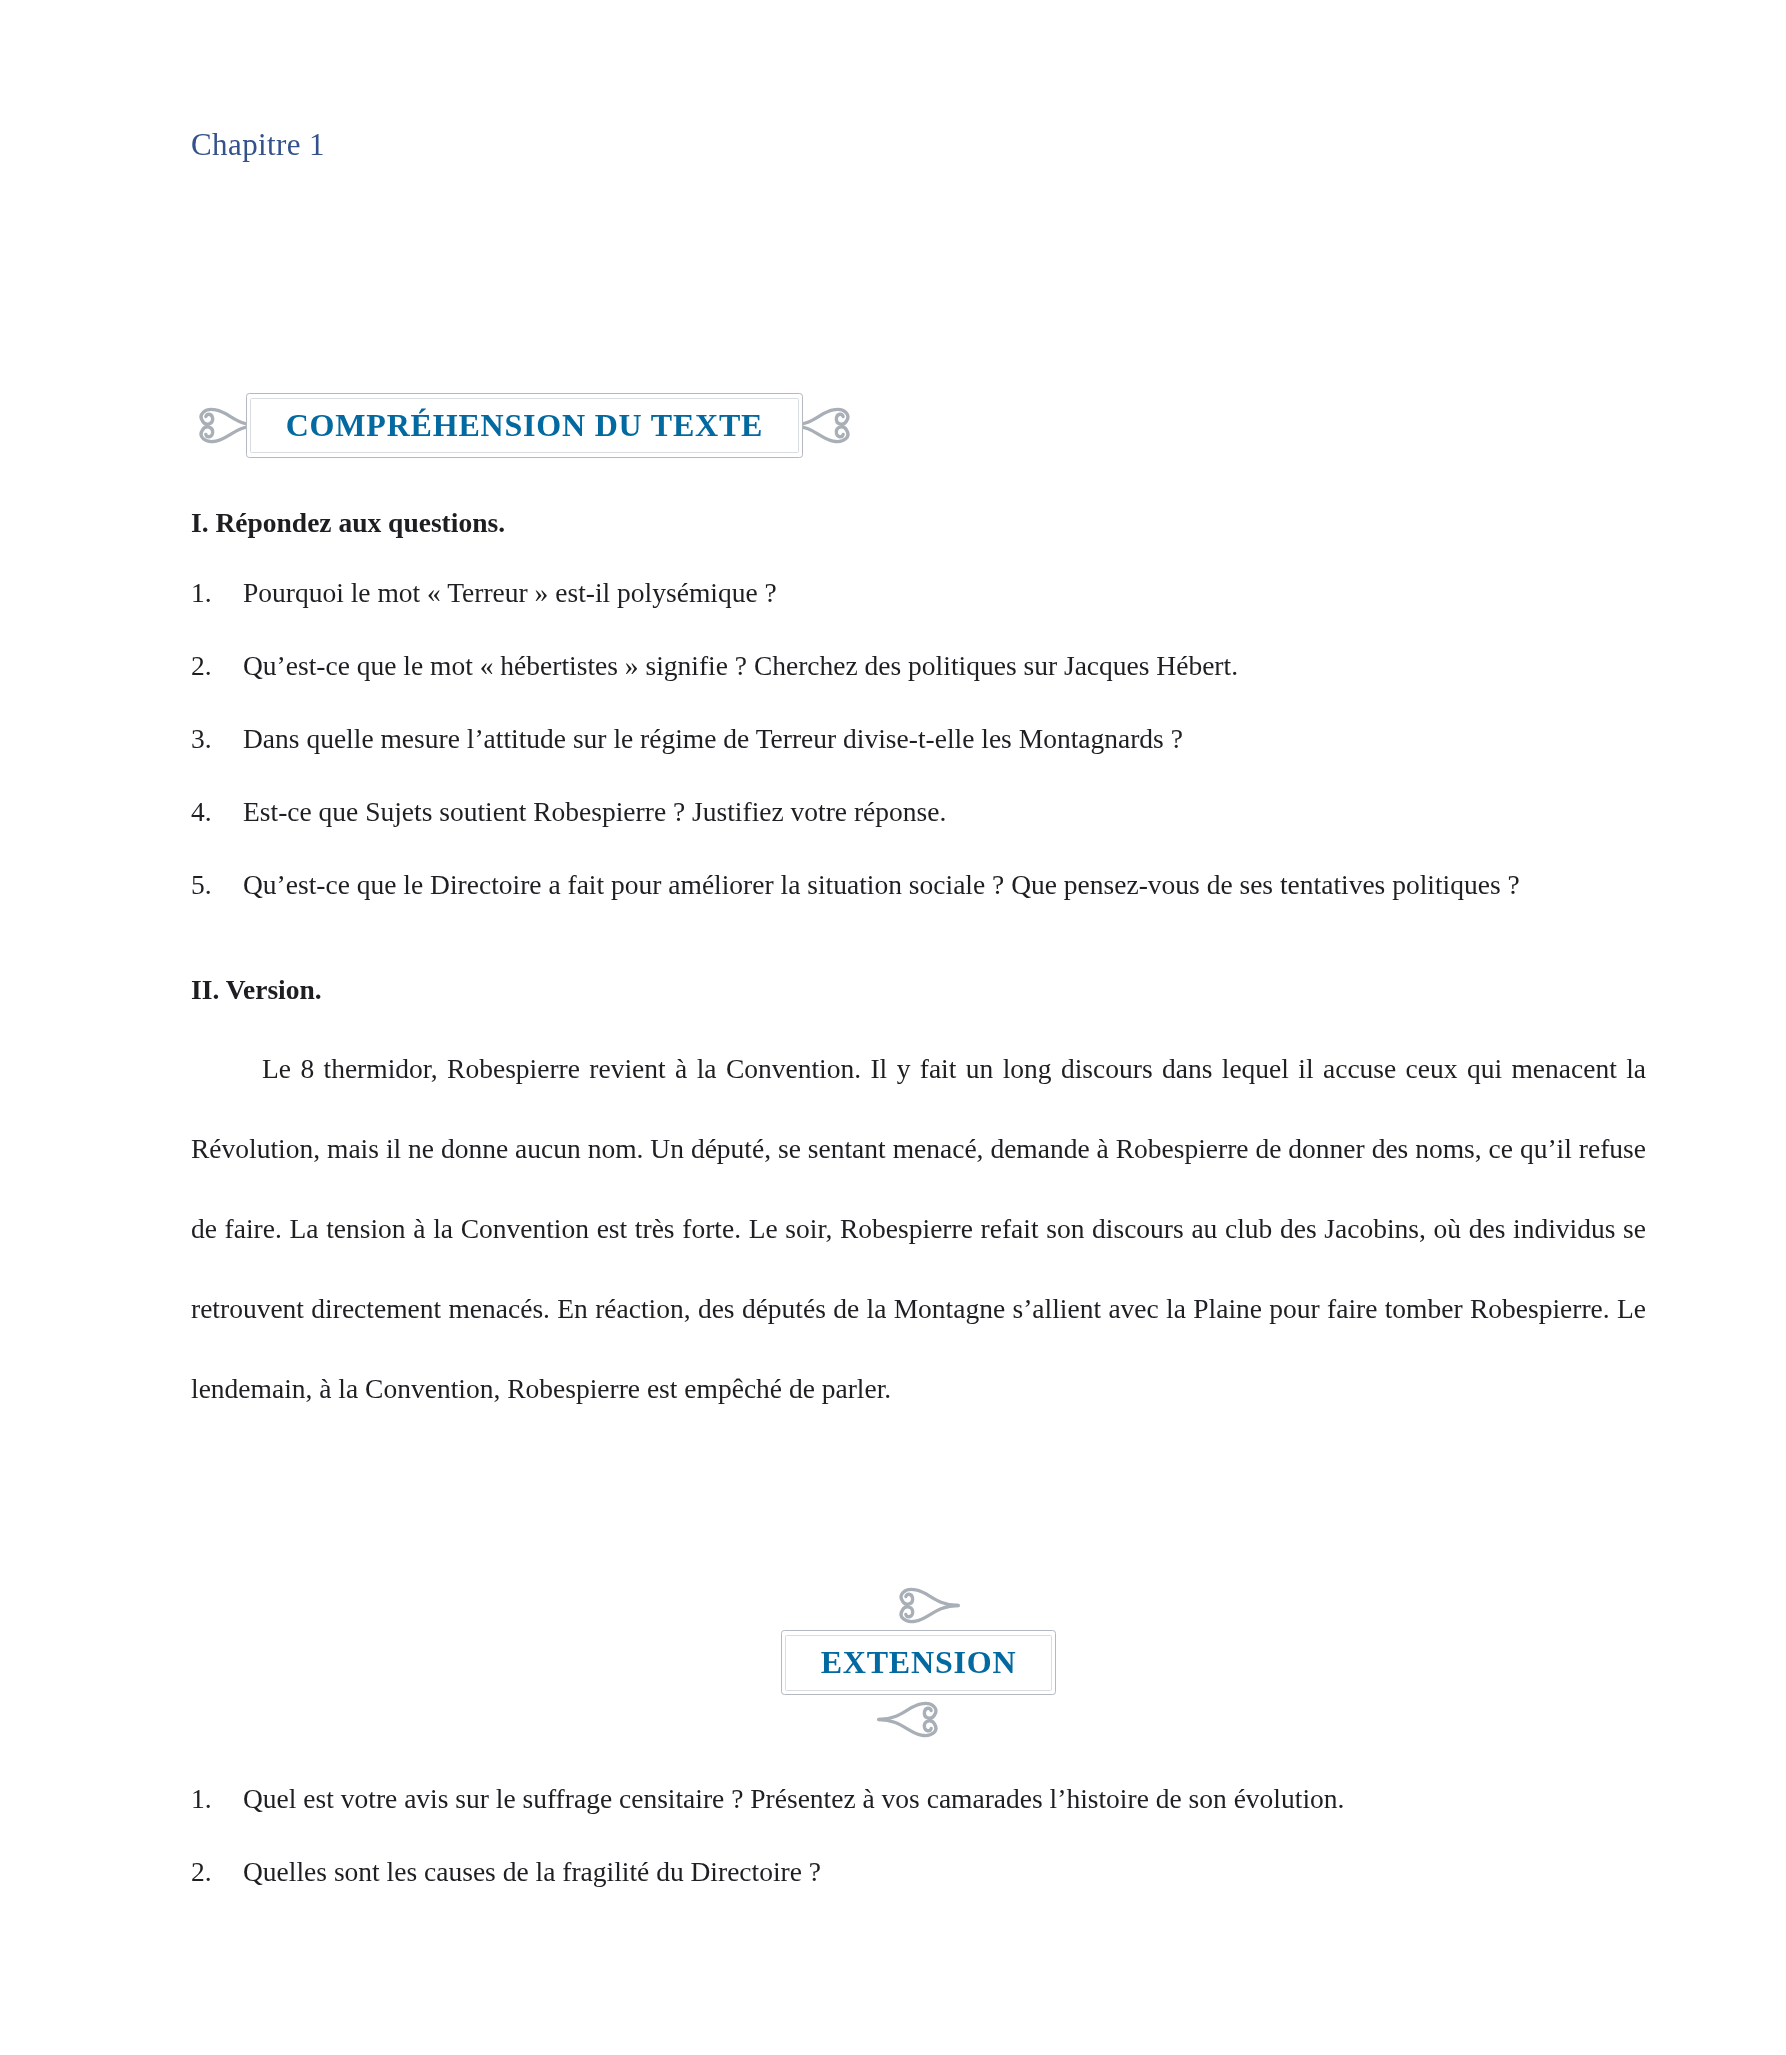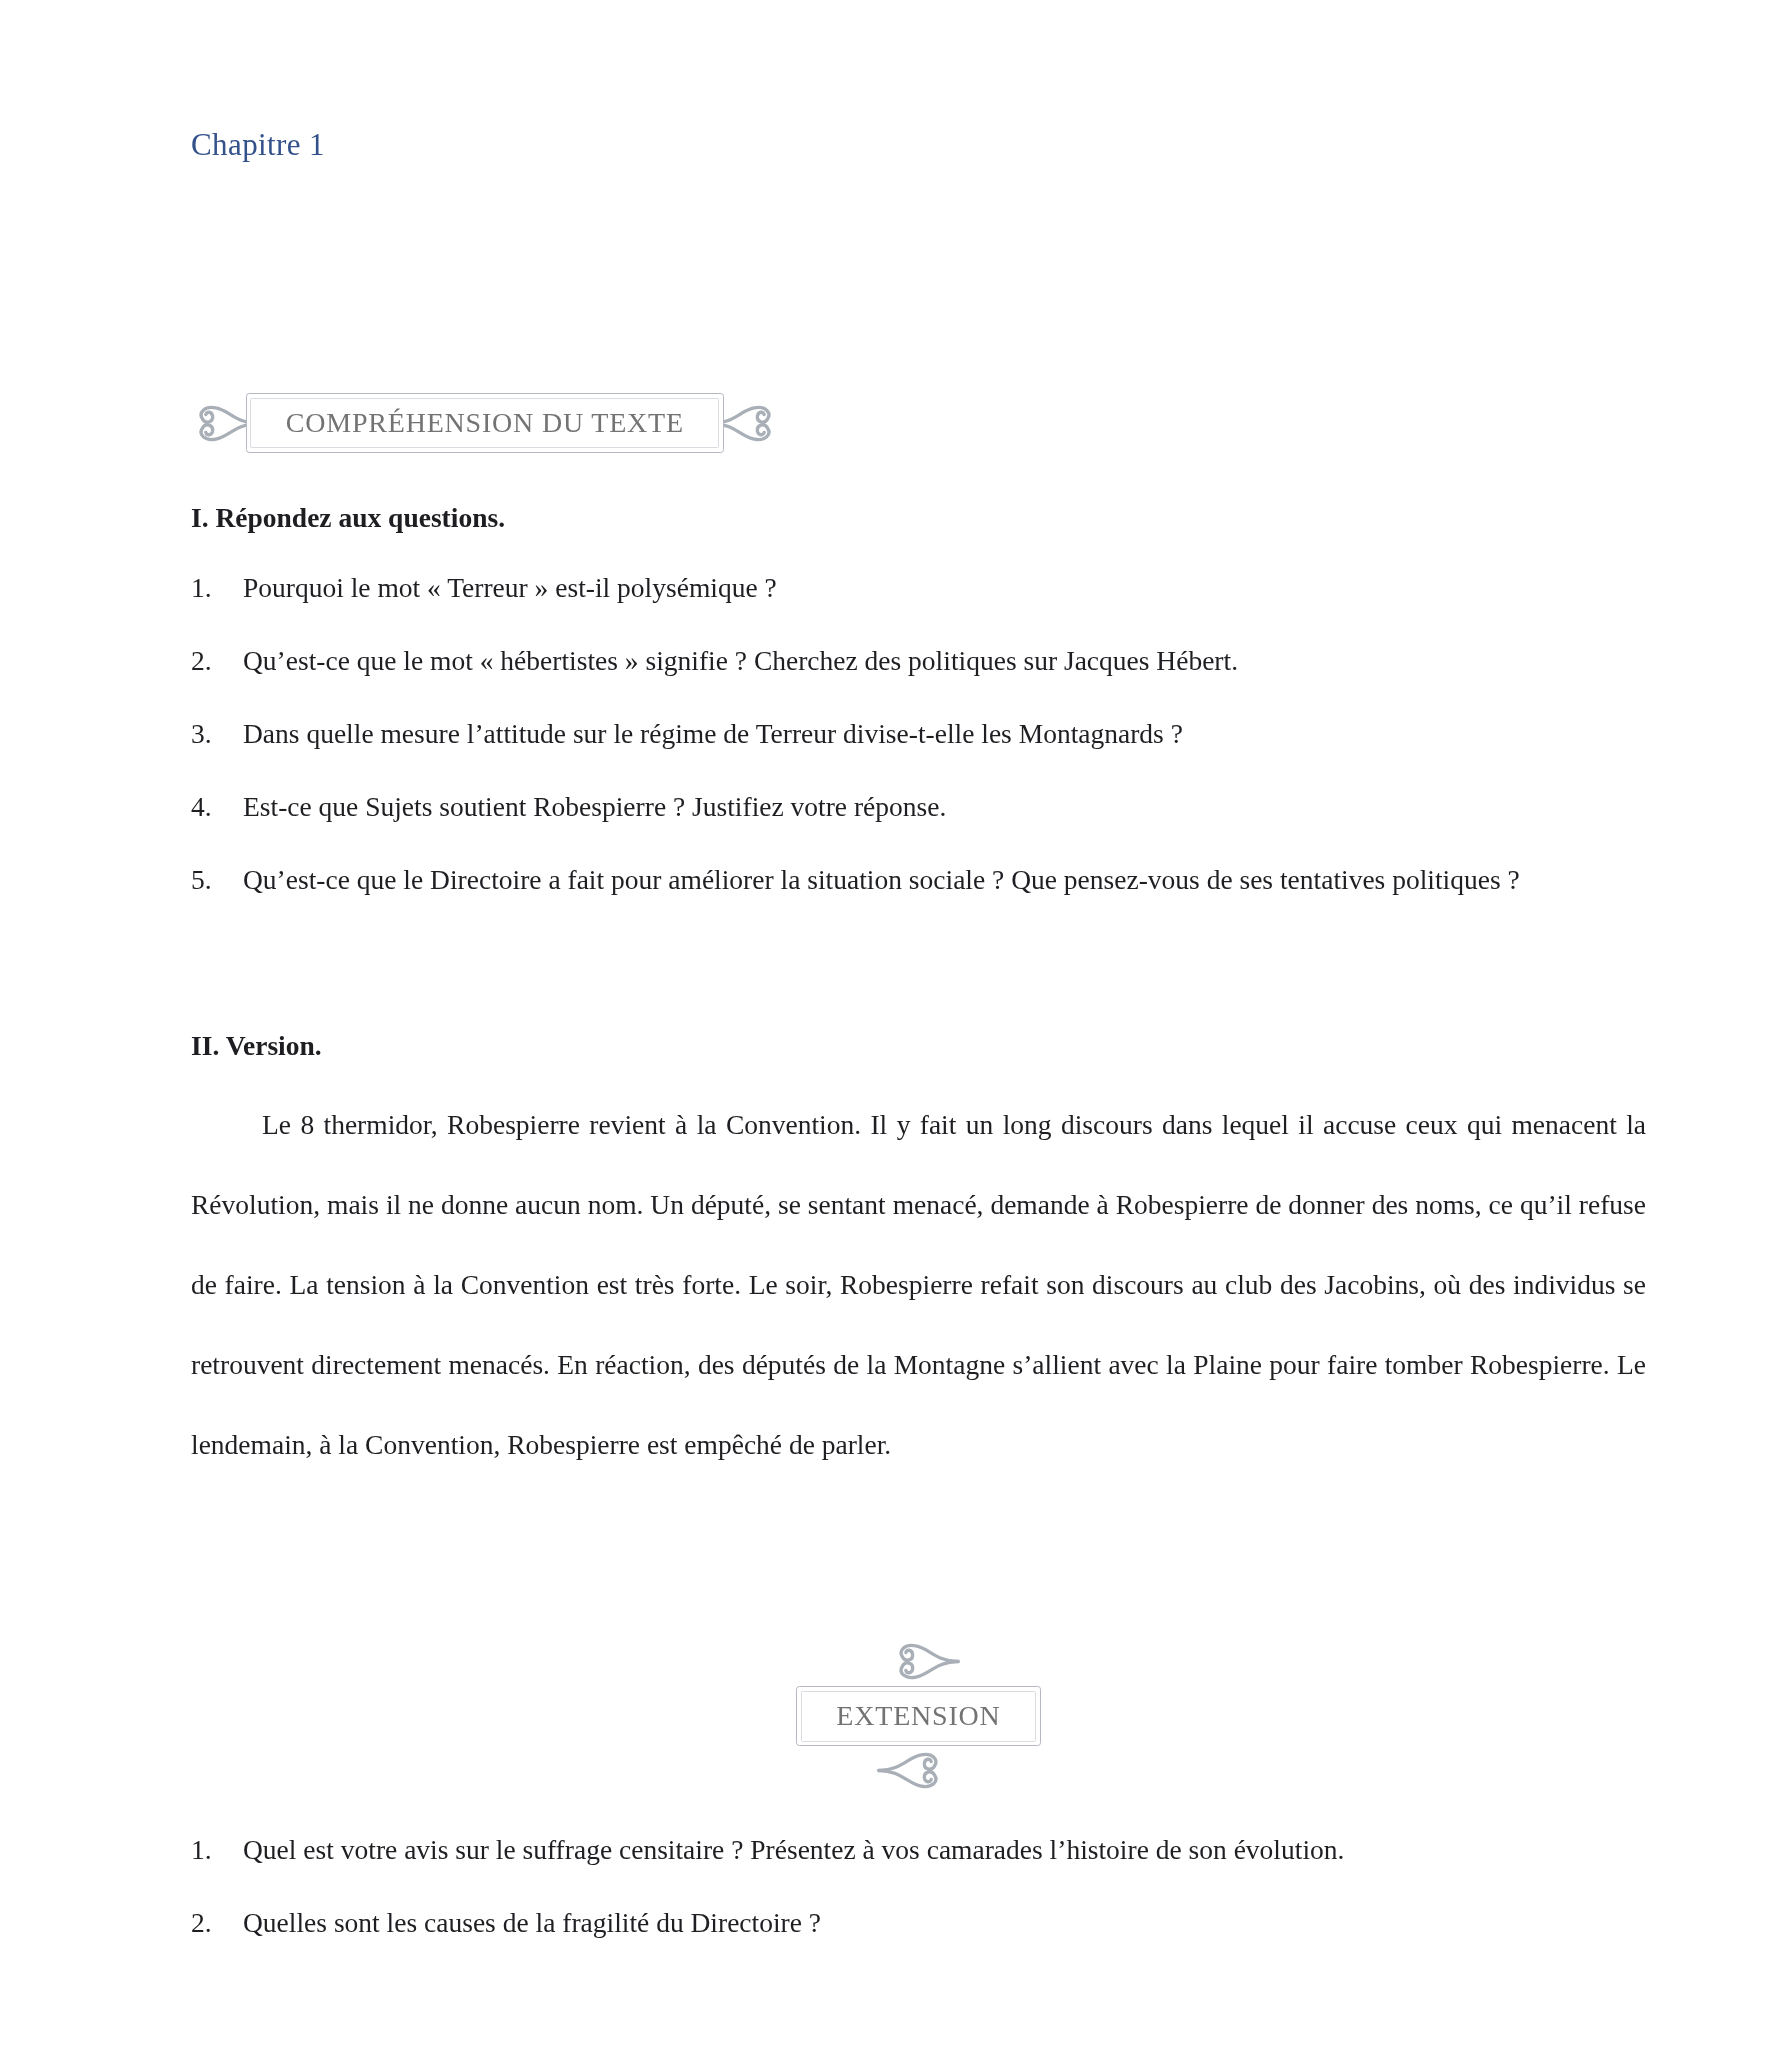--- a/index.html
+++ b/index.html
@@ -31,31 +31,31 @@
     padding:13px 39px;
     background:#ffffff;
     z-index:1;
   }
   .plaque::after {
     content:""; position:absolute; inset:3.7px;
     border:0.8px solid #d9dce1; border-radius:1.6px;
     pointer-events:none;
   }
   .plaque-title {
-    font-weight:normal; font-size:28px;
-    color:#737373; letter-spacing:0.8px;
+    font-weight:bold; font-size:32px;
+    color:#0369a1; letter-spacing:0.8px;
     white-space:nowrap;
   }
 
   .sub {
     margin:49px 0 0 0;
     font-size:27.5px; font-weight:bold;
     color:#1d1d22;
   }
-  .sub.part2 { margin-top:114px; }
+  .sub.part2 { margin-top:53px; }
 
   ol.numlist { list-style:none; margin:17.3px 0 0 0; padding:0; }
   li.numitem { display:flex; line-height:73px; font-size:27.5px; }
   li.numitem .num { flex:none; width:52px; }
   li.numitem .txt { flex:1; text-align:justify; }
 
   .version {
     margin:23px 0 0 0;
     font-size:27.5px; line-height:80px;
     text-align:justify;

